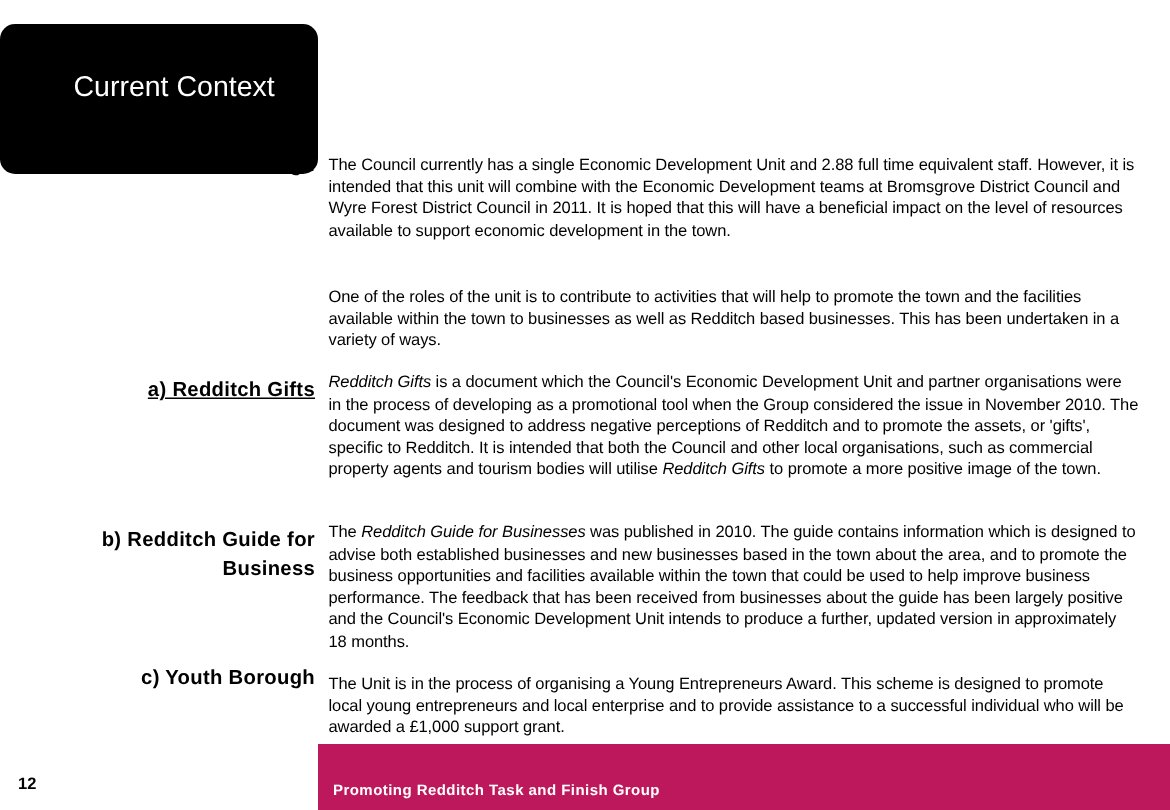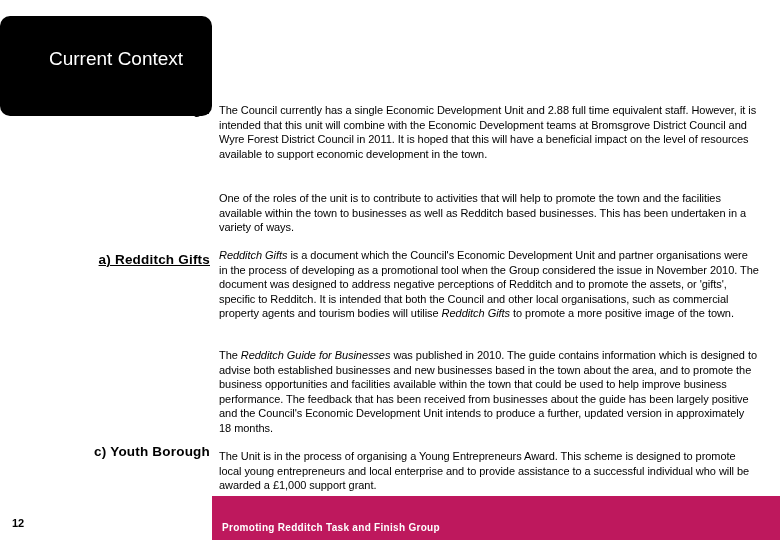--- a/index.html
+++ b/index.html
@@ -89,20 +89,22 @@
 </div>
 <div class="para" style="top:103px;">The Council currently has a single Economic Development Unit and 2.88 full time equivalent staff. However, it is intended that this unit will combine with the Economic Development teams at Bromsgrove District Council and Wyre Forest District Council in 2011. It is hoped that this will have a beneficial impact on the level of resources available to support economic development in the town.</div>
 <div class="para" style="top:191px;">One of the roles of the unit is to contribute to activities that will help to promote the town and the facilities available within the town to businesses as well as Redditch based businesses. This has been undertaken in a variety of ways.</div>
 
 <div class="label" style="top:250px;text-decoration:underline;">
   <div>a) Redditch Gifts</div>
 </div>
 <div class="para" style="top:248px;"><em>Redditch Gifts</em><span> is a document which the Council's Economic Development Unit and partner organisations were in the process of developing as a promotional tool when the Group considered the issue in November 2010.  The document was designed to address negative perceptions of Redditch and to promote the assets, or 'gifts', specific to Redditch.  It is intended that both the Council and other local organisations, such as commercial property agents and tourism bodies will utilise </span><em>Redditch Gifts</em><span> to promote a more positive image of the town.</span></div>
 
 <div class="label" style="top:350px;">
+  <div>b) Redditch Guide for</div>
+  <div>Business</div>
 </div>
 <div class="para" style="top:348px;"><span>The </span><em>Redditch Guide for Businesses</em><span> was published in 2010.  The guide contains information which is designed to advise both established businesses and new businesses based in the town about the area, and to promote the business opportunities and facilities available within the town that could be used to help improve business performance.  The feedback that has been received from businesses about the guide has been largely positive and the Council's Economic Development Unit intends to produce a further, updated version in approximately 18 months.</span></div>
 
 <div class="label" style="top:442px;">
   <div>c) Youth Borough</div>
 </div>
 <div class="para" style="top:449px;">The Unit is in the process of organising a Young Entrepreneurs Award.  This scheme is designed to promote local young entrepreneurs and local enterprise and to provide assistance to a successful individual who will be awarded a £1,000 support grant.</div>
 
 <div class="page-number">12</div>
 <div class="footer-bar">

